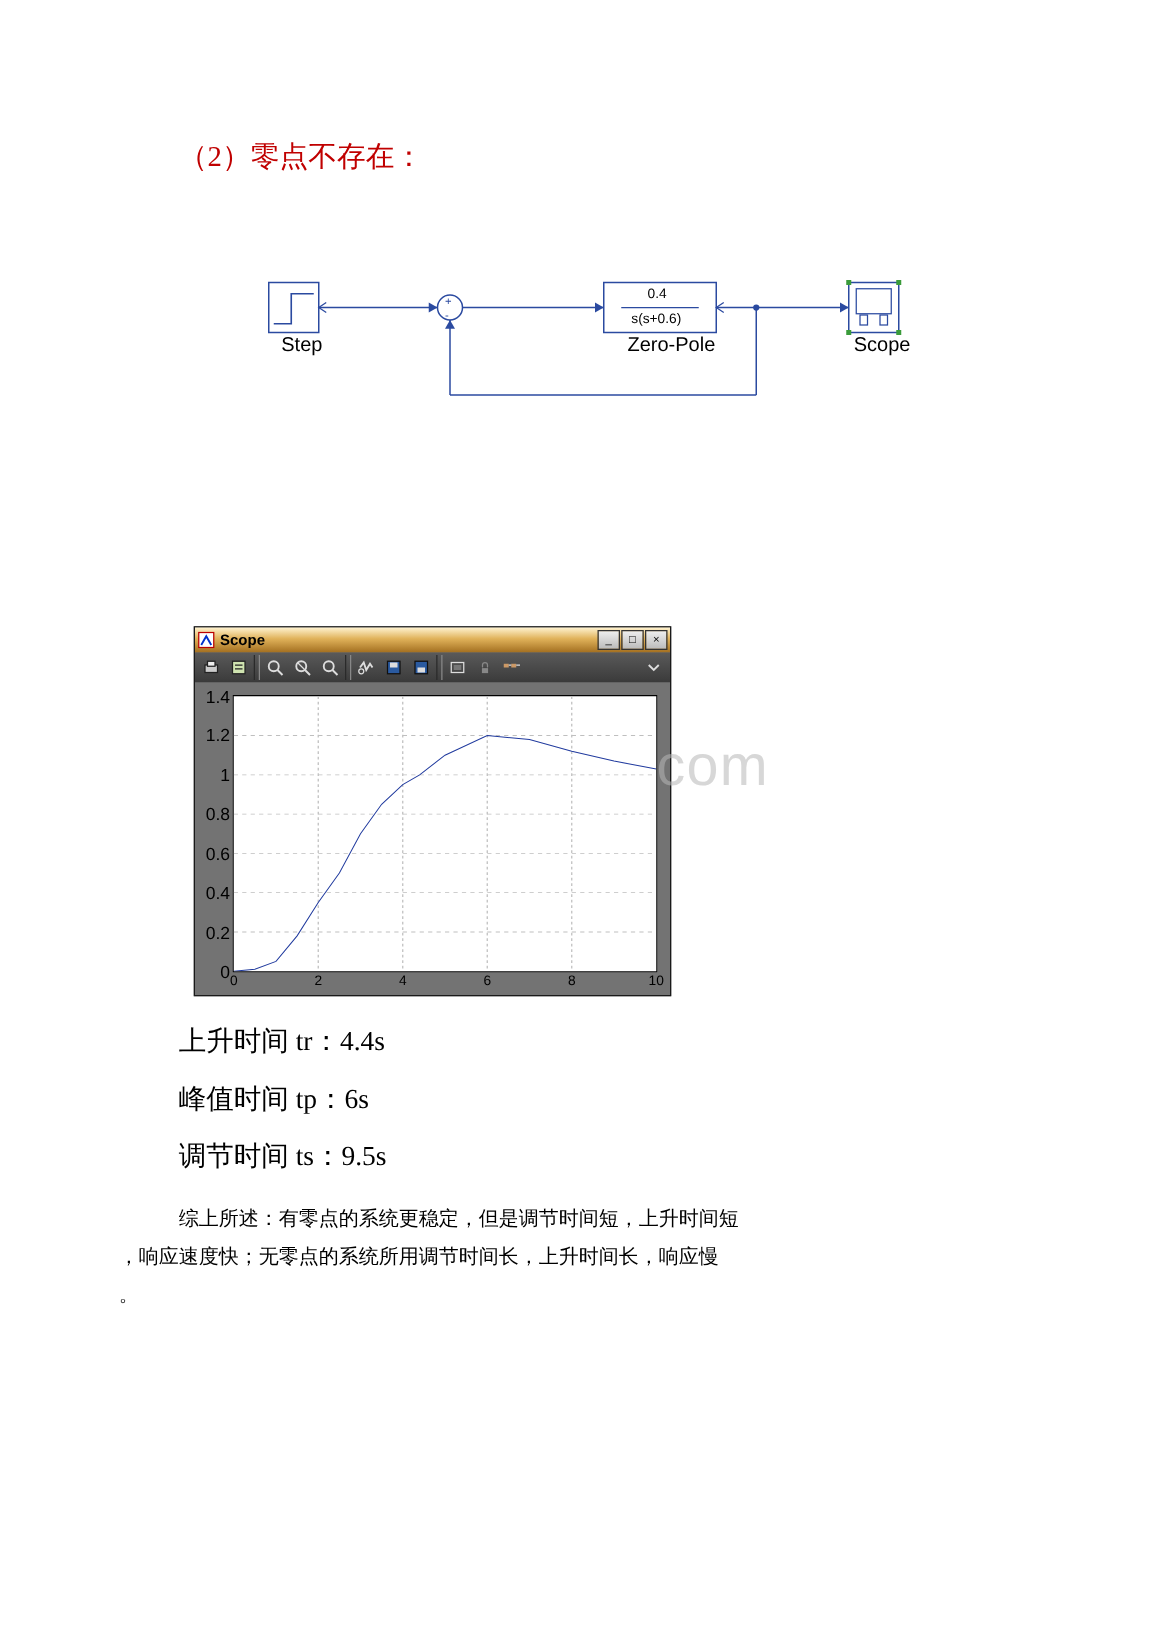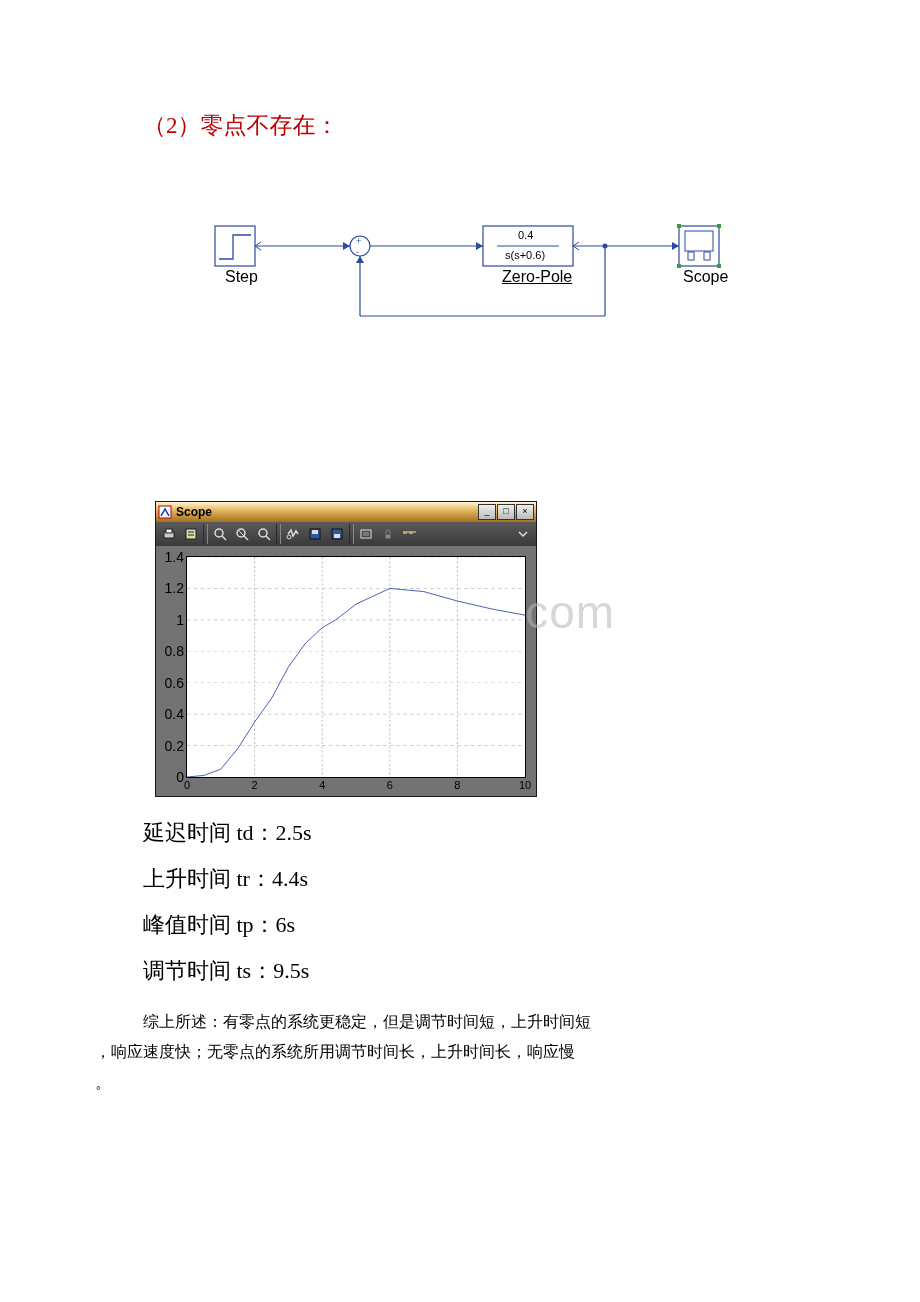--- a/index.html
+++ b/index.html
@@ -170,21 +170,21 @@
       <rect x="499" y="41" width="6" height="8" fill="#fff" stroke="#2b4aa0" stroke-width="1"></rect>
 
       <rect x="472" y="13" width="4" height="4" fill="#3a9b3a"></rect>
       <rect x="512" y="13" width="4" height="4" fill="#3a9b3a"></rect>
       <rect x="472" y="53" width="4" height="4" fill="#3a9b3a"></rect>
       <rect x="512" y="53" width="4" height="4" fill="#3a9b3a"></rect>
     </svg>
     <span class="block-label" style="left:20px; top:57px;">Step</span>
     <span class="block-label" style="left:313px; top:18px; font-size:11px;">0.4</span>
     <span class="block-label" style="left:300px; top:38px; font-size:11px;">s(s+0.6)</span>
-    <span class="block-label" style="left:297px; top:57px;text-decoration:underline;">Zero-Pole</span>
+    <span class="block-label" style="left:297px; top:57px;">Zero-Pole</span>
     <span class="block-label" style="left:478px; top:57px;">Scope</span>
   </div>
 
   <div class="watermark">www.bdocx.com</div>
 
   <div class="scope-window">
     <div class="titlebar">
       <span class="titlebar-icon">
         <svg width="14" height="14">
             <rect x="1" y="1" width="12" height="12" fill="#fff" stroke="#b00"></rect>
@@ -314,21 +314,20 @@
               <line x1="0" y1="0" x2="100" y2="0"></line>
             </g>
           <polyline id="curve" fill="none" stroke="#203a9e" stroke-width="0.8" vector-effect="non-scaling-stroke" points="0.00,100.00 5.00,99.29 10.00,96.43 15.00,87.14 20.00,75.00 25.00,64.29 30.00,50.00 35.00,39.29 40.00,32.14 44.00,28.57 50.00,21.43 60.00,14.29 70.00,15.71 80.00,20.00 90.00,23.57 100.00,26.43"></polyline>
         </svg>
       </div>
       <div style="height:16px;"></div>
     </div>
   </div>
 
   <div class="body-text">
-    <p>延迟时间 td：2.5s</p>
     <p>上升时间 tr：4.4s</p>
     <p>峰值时间 tp：6s</p>
     <p>调节时间 ts：9.5s</p>
   </div>
 
   <div class="summary">
     <span class="indent">综上所述：有零点的系统更稳定，但是调节时间短，上升时间短</span>
     <span>，响应速度快；无零点的系统所用调节时间长，上升时间长，响应慢</span><br>
     <span>。</span>
   </div>

